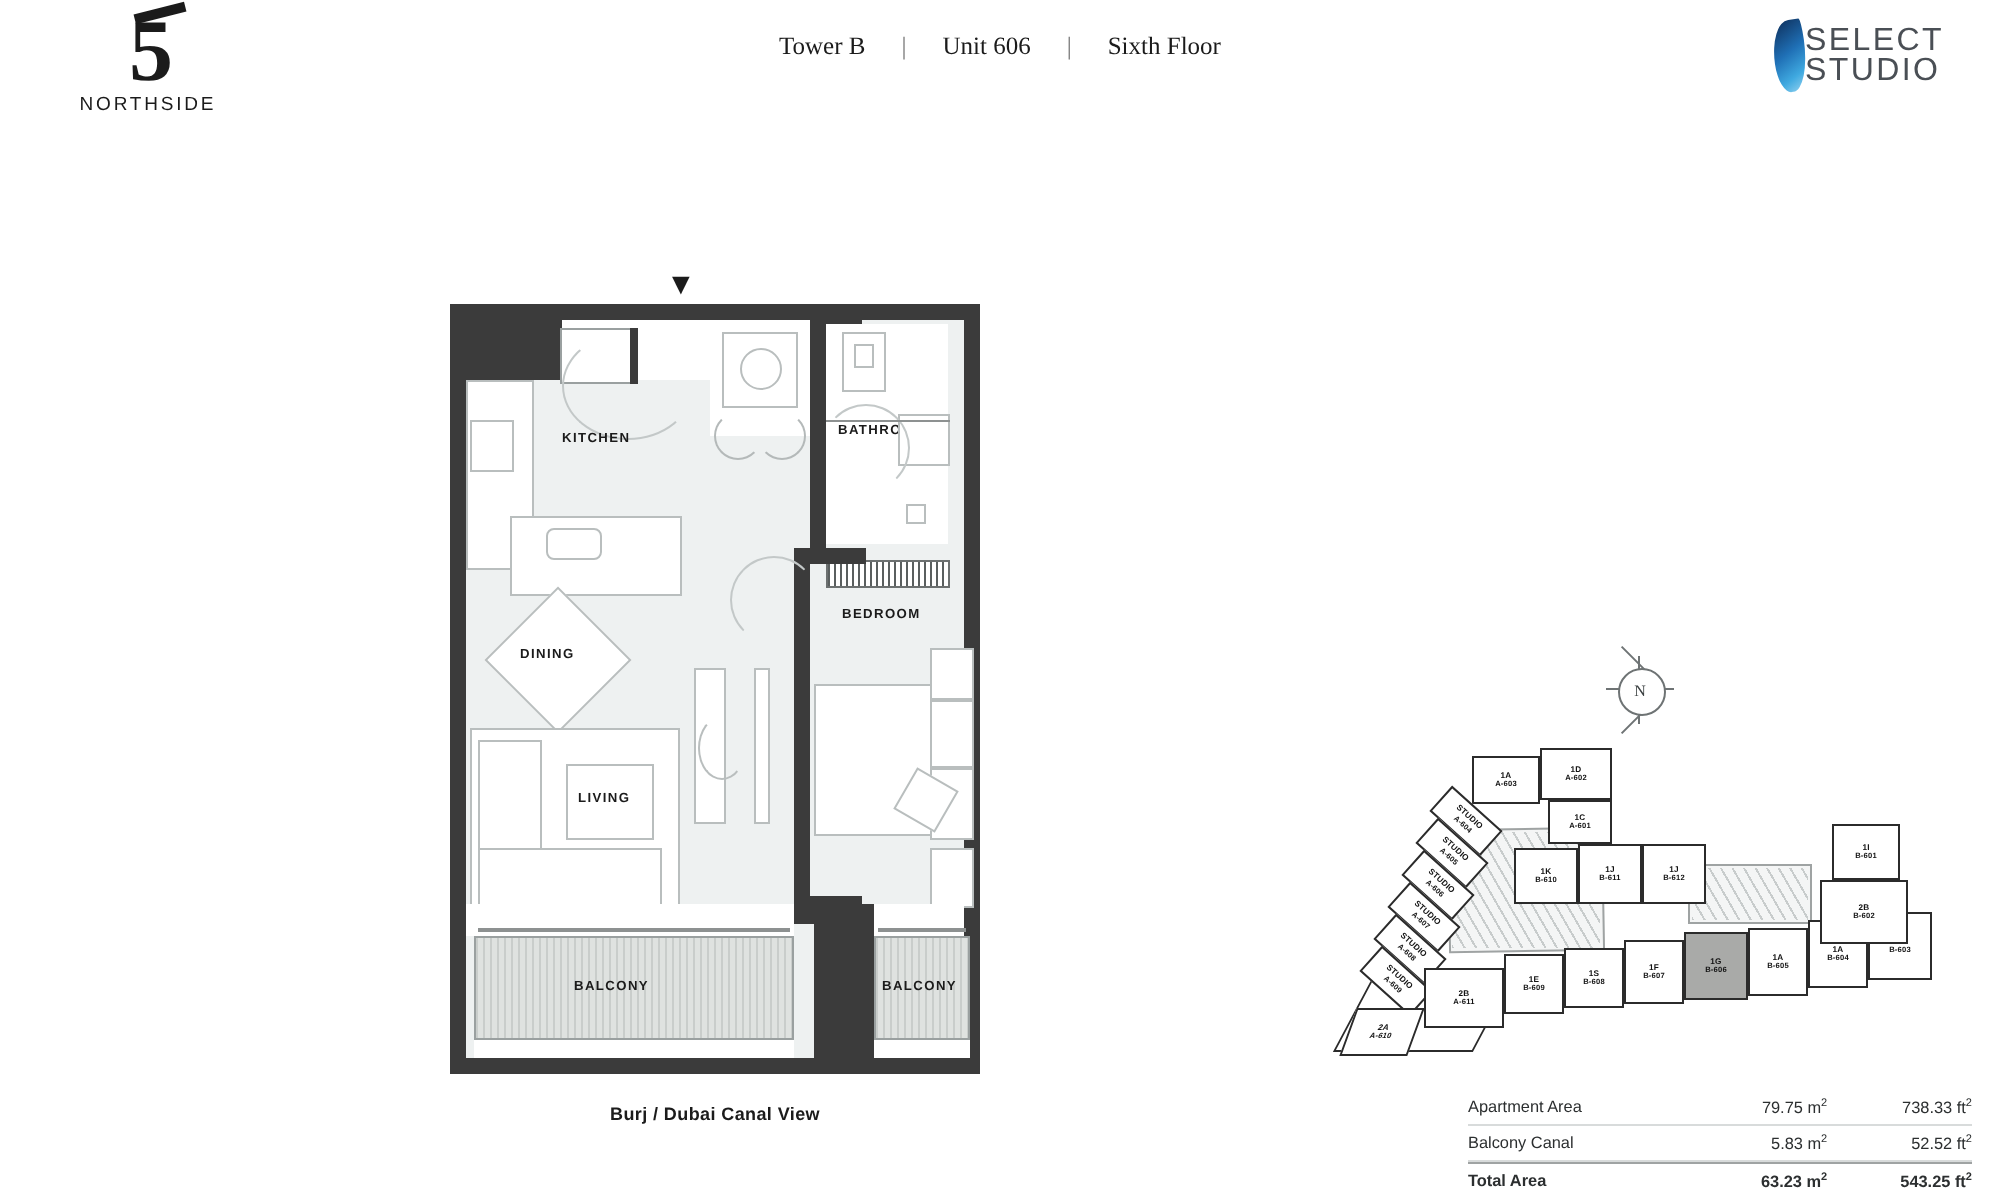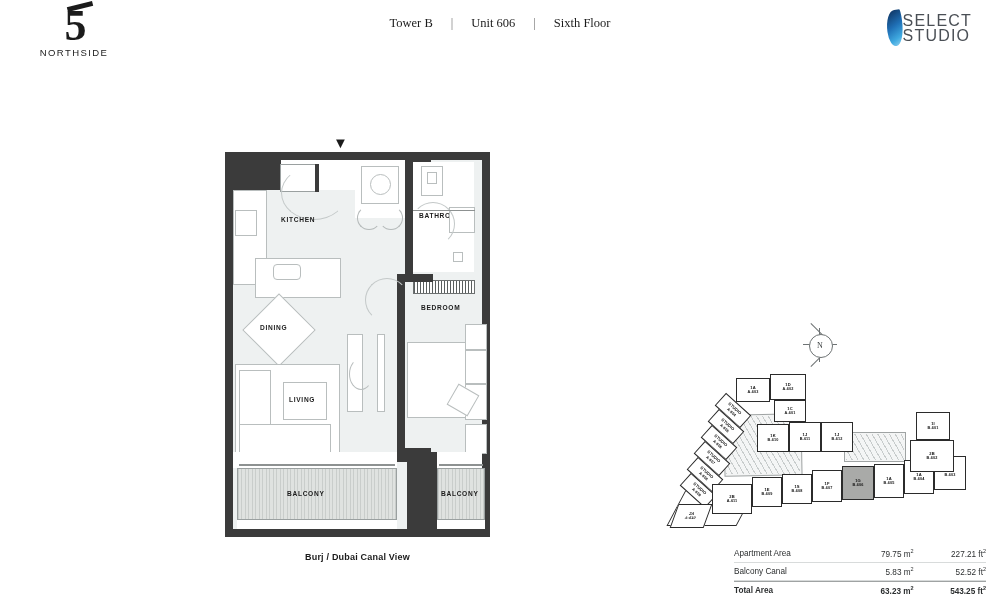--- a/index.html
+++ b/index.html
@@ -332,21 +332,21 @@
     <div class="kp-unit" style="left:238px;top:68px;width:44px;height:32px;">
       <div class="t">2B</div>
       <div class="c">B-602</div>
     </div>
   </div>
 
   <div class="areatable">
     <div class="row">
       <div class="c1">Apartment Area</div>
       <div class="c2"><span>79.75 m</span><sup>2</sup></div>
-      <div class="c3"><span>227.21 ft</span><sup>2</sup></div>
+      <div class="c3"><span>738.33 ft</span><sup>2</sup></div>
     </div>
     <div class="row">
       <div class="c1">Balcony Canal</div>
       <div class="c2"><span>5.83 m</span><sup>2</sup></div>
       <div class="c3"><span>52.52 ft</span><sup>2</sup></div>
     </div>
     <div class="row total">
       <div class="c1">Total Area</div>
       <div class="c2"><span>63.23 m</span><sup>2</sup></div>
       <div class="c3"><span>543.25 ft</span><sup>2</sup></div>

